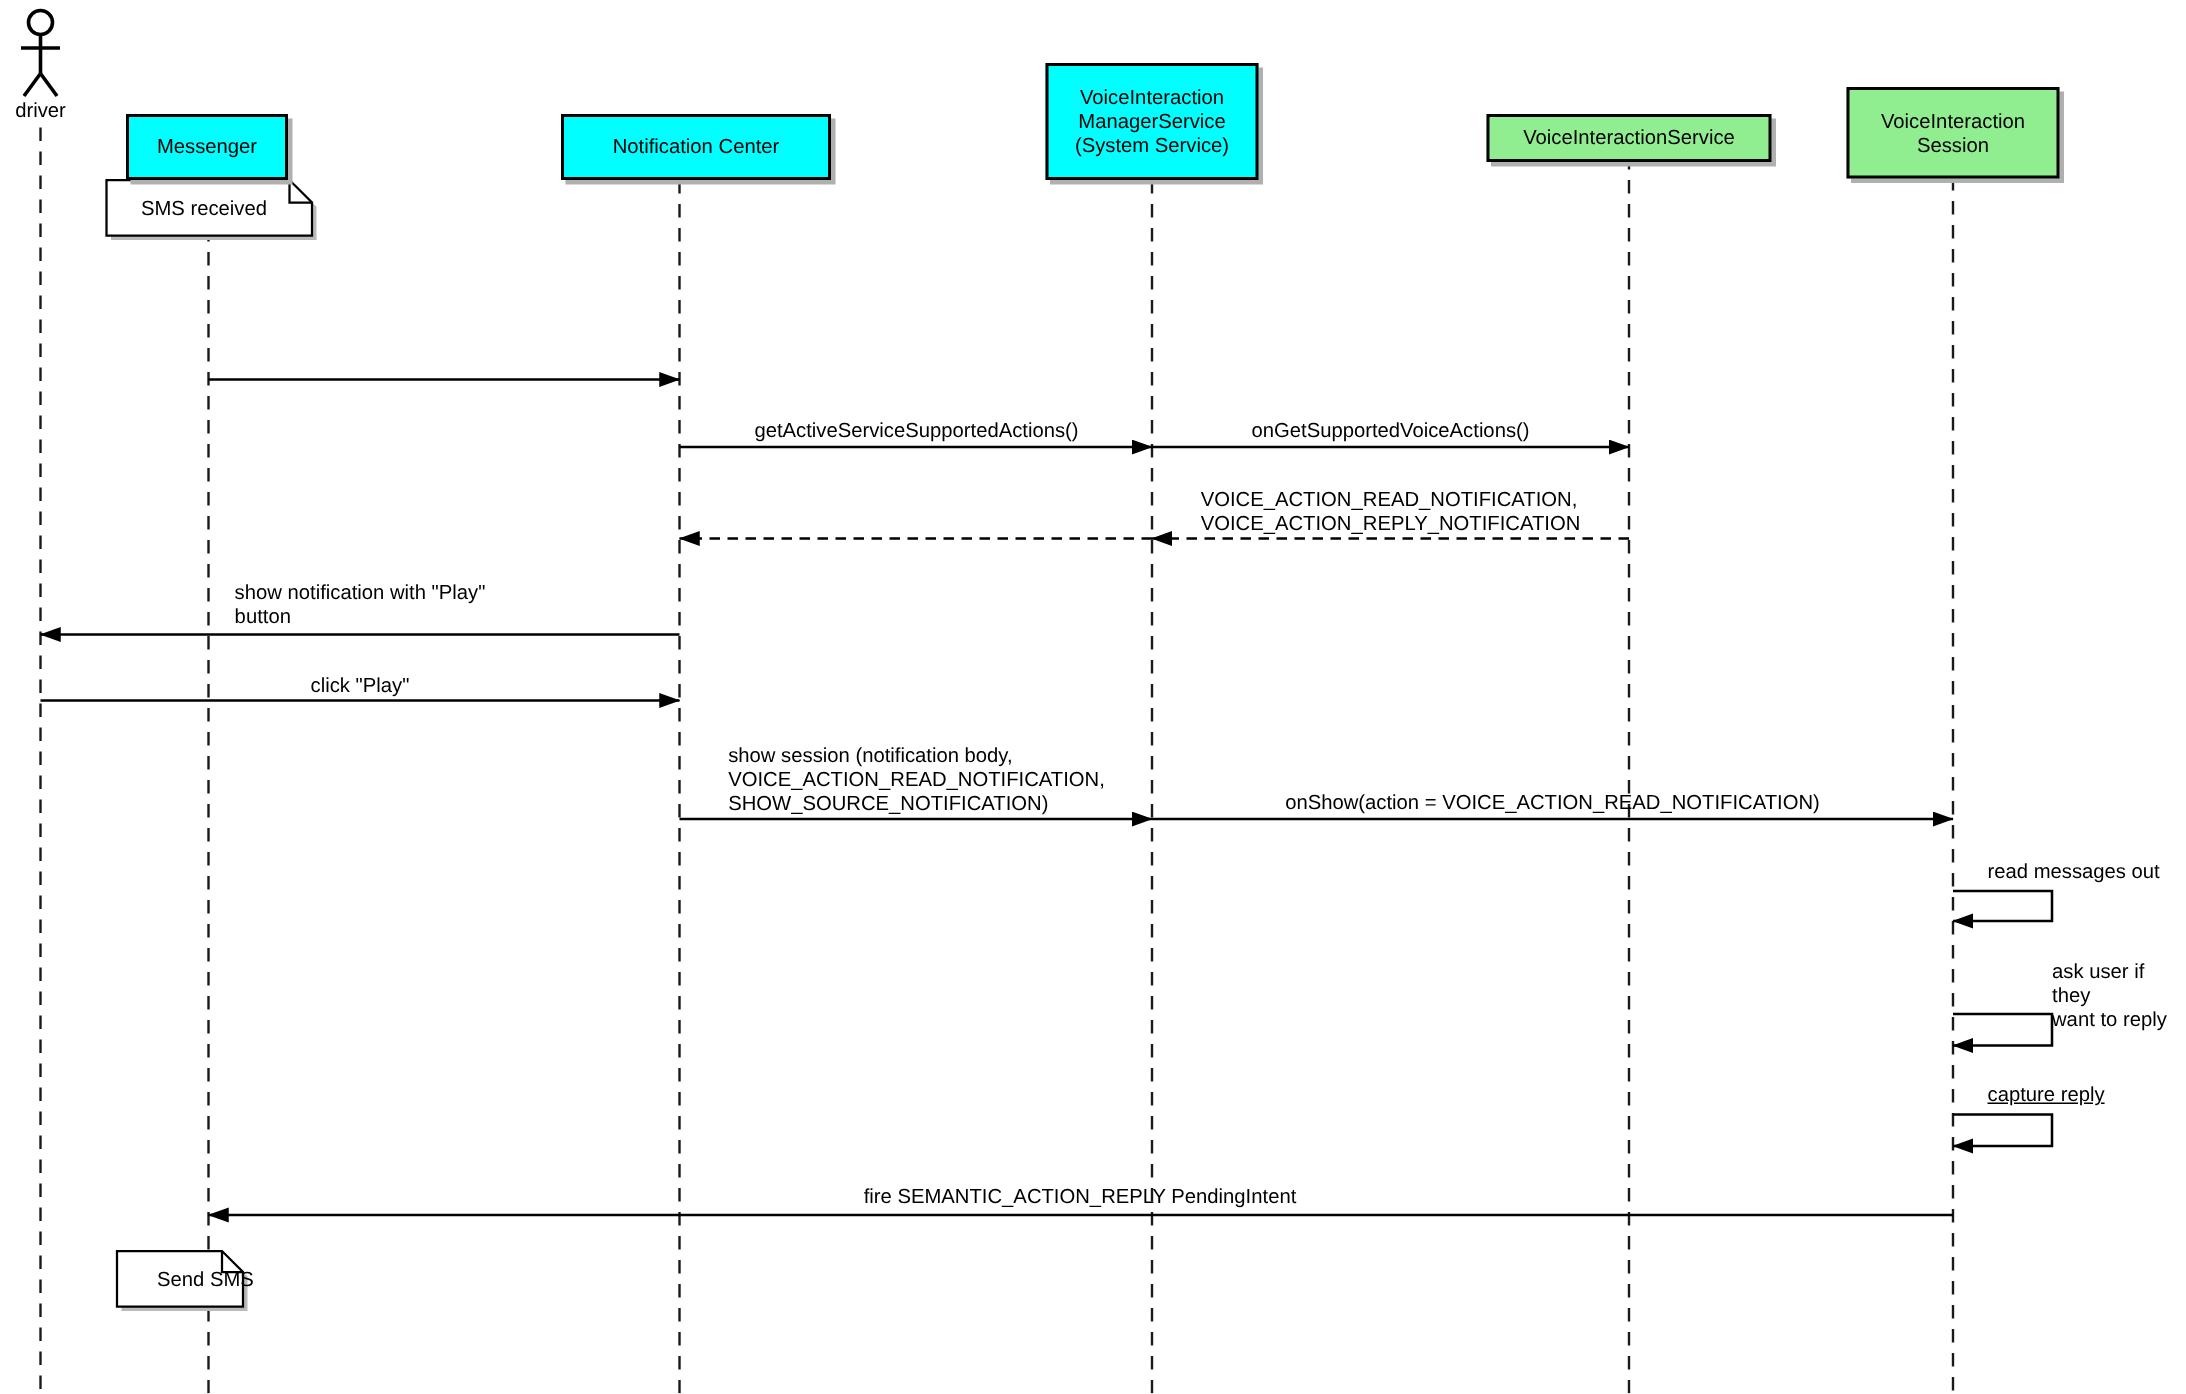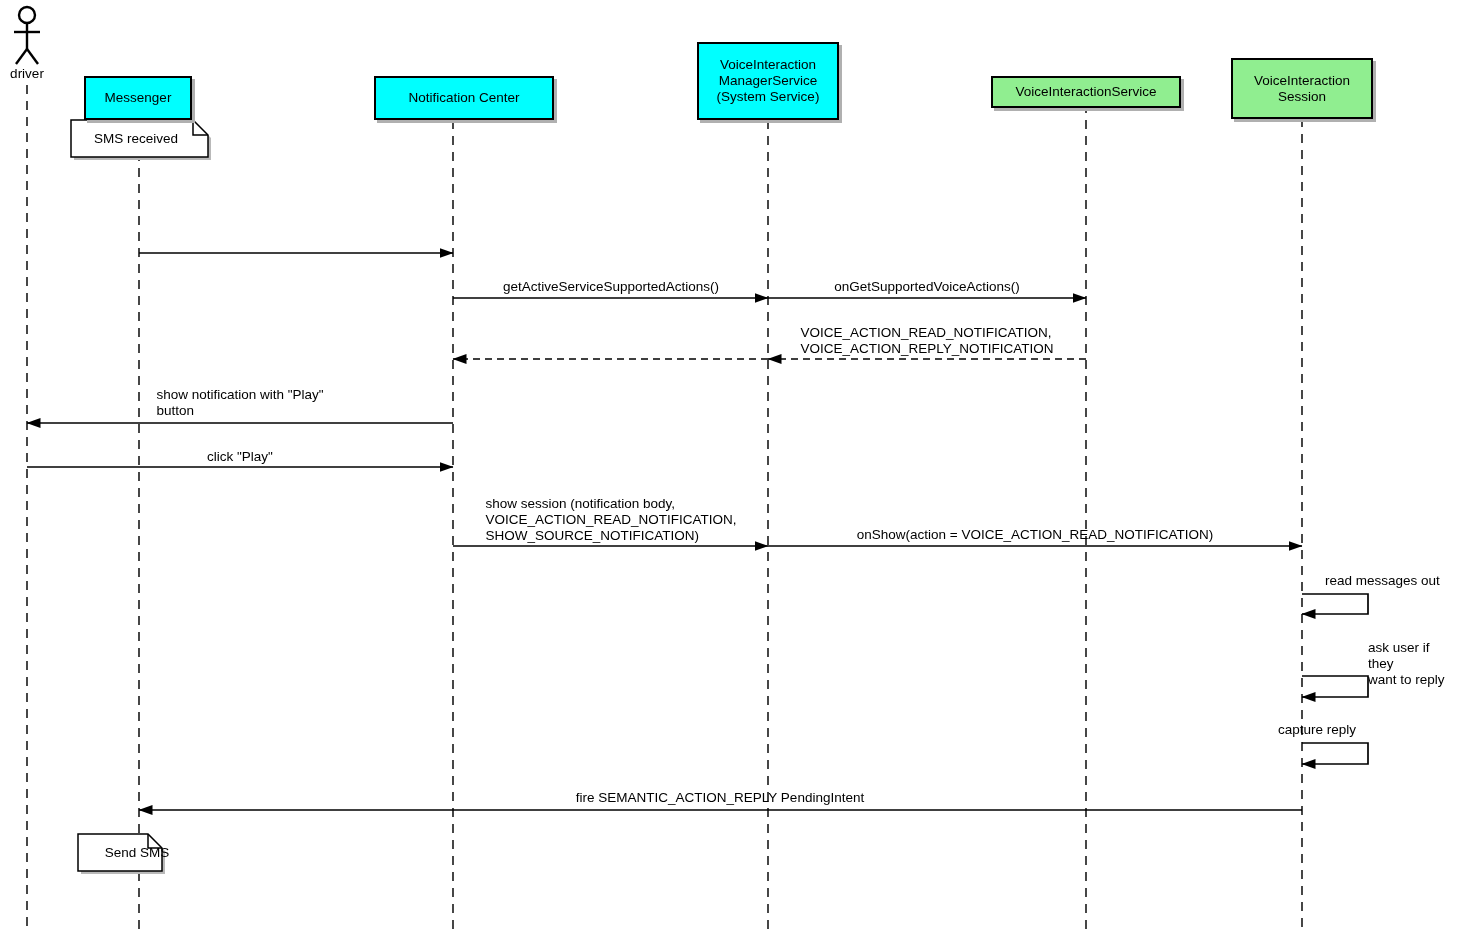--- a/index.html
+++ b/index.html
@@ -139,16 +139,16 @@
   <div class="msg-label centered" style="left:240px;top:387px;">show notification with "Play"
 button</div>
   <div class="msg-label centered" style="left:240px;top:449px;">click "Play"</div>
   <div class="msg-label centered" style="left:611px;top:496px;">show session (notification body,
 VOICE_ACTION_READ_NOTIFICATION,
 SHOW_SOURCE_NOTIFICATION)</div>
   <div class="msg-label centered" style="left:1035px;top:527px;">onShow(action = VOICE_ACTION_READ_NOTIFICATION)</div>
   <div class="msg-label" style="left:1325px;top:573px;text-align:right;">read messages out</div>
   <div class="msg-label" style="left:1325px;top:640px;margin-left:43px;">ask user if they
 want to reply</div>
-  <div class="msg-label" style="left:1278px;top:722px;">capture reply</div>
+  <div class="msg-label" style="left:1325px;top:722px;text-decoration:underline;">capture reply</div>
   <div class="msg-label centered" style="left:720px;top:790px;">fire SEMANTIC_ACTION_REPLY PendingIntent</div>
 
 </div>
 
 </body></html>

